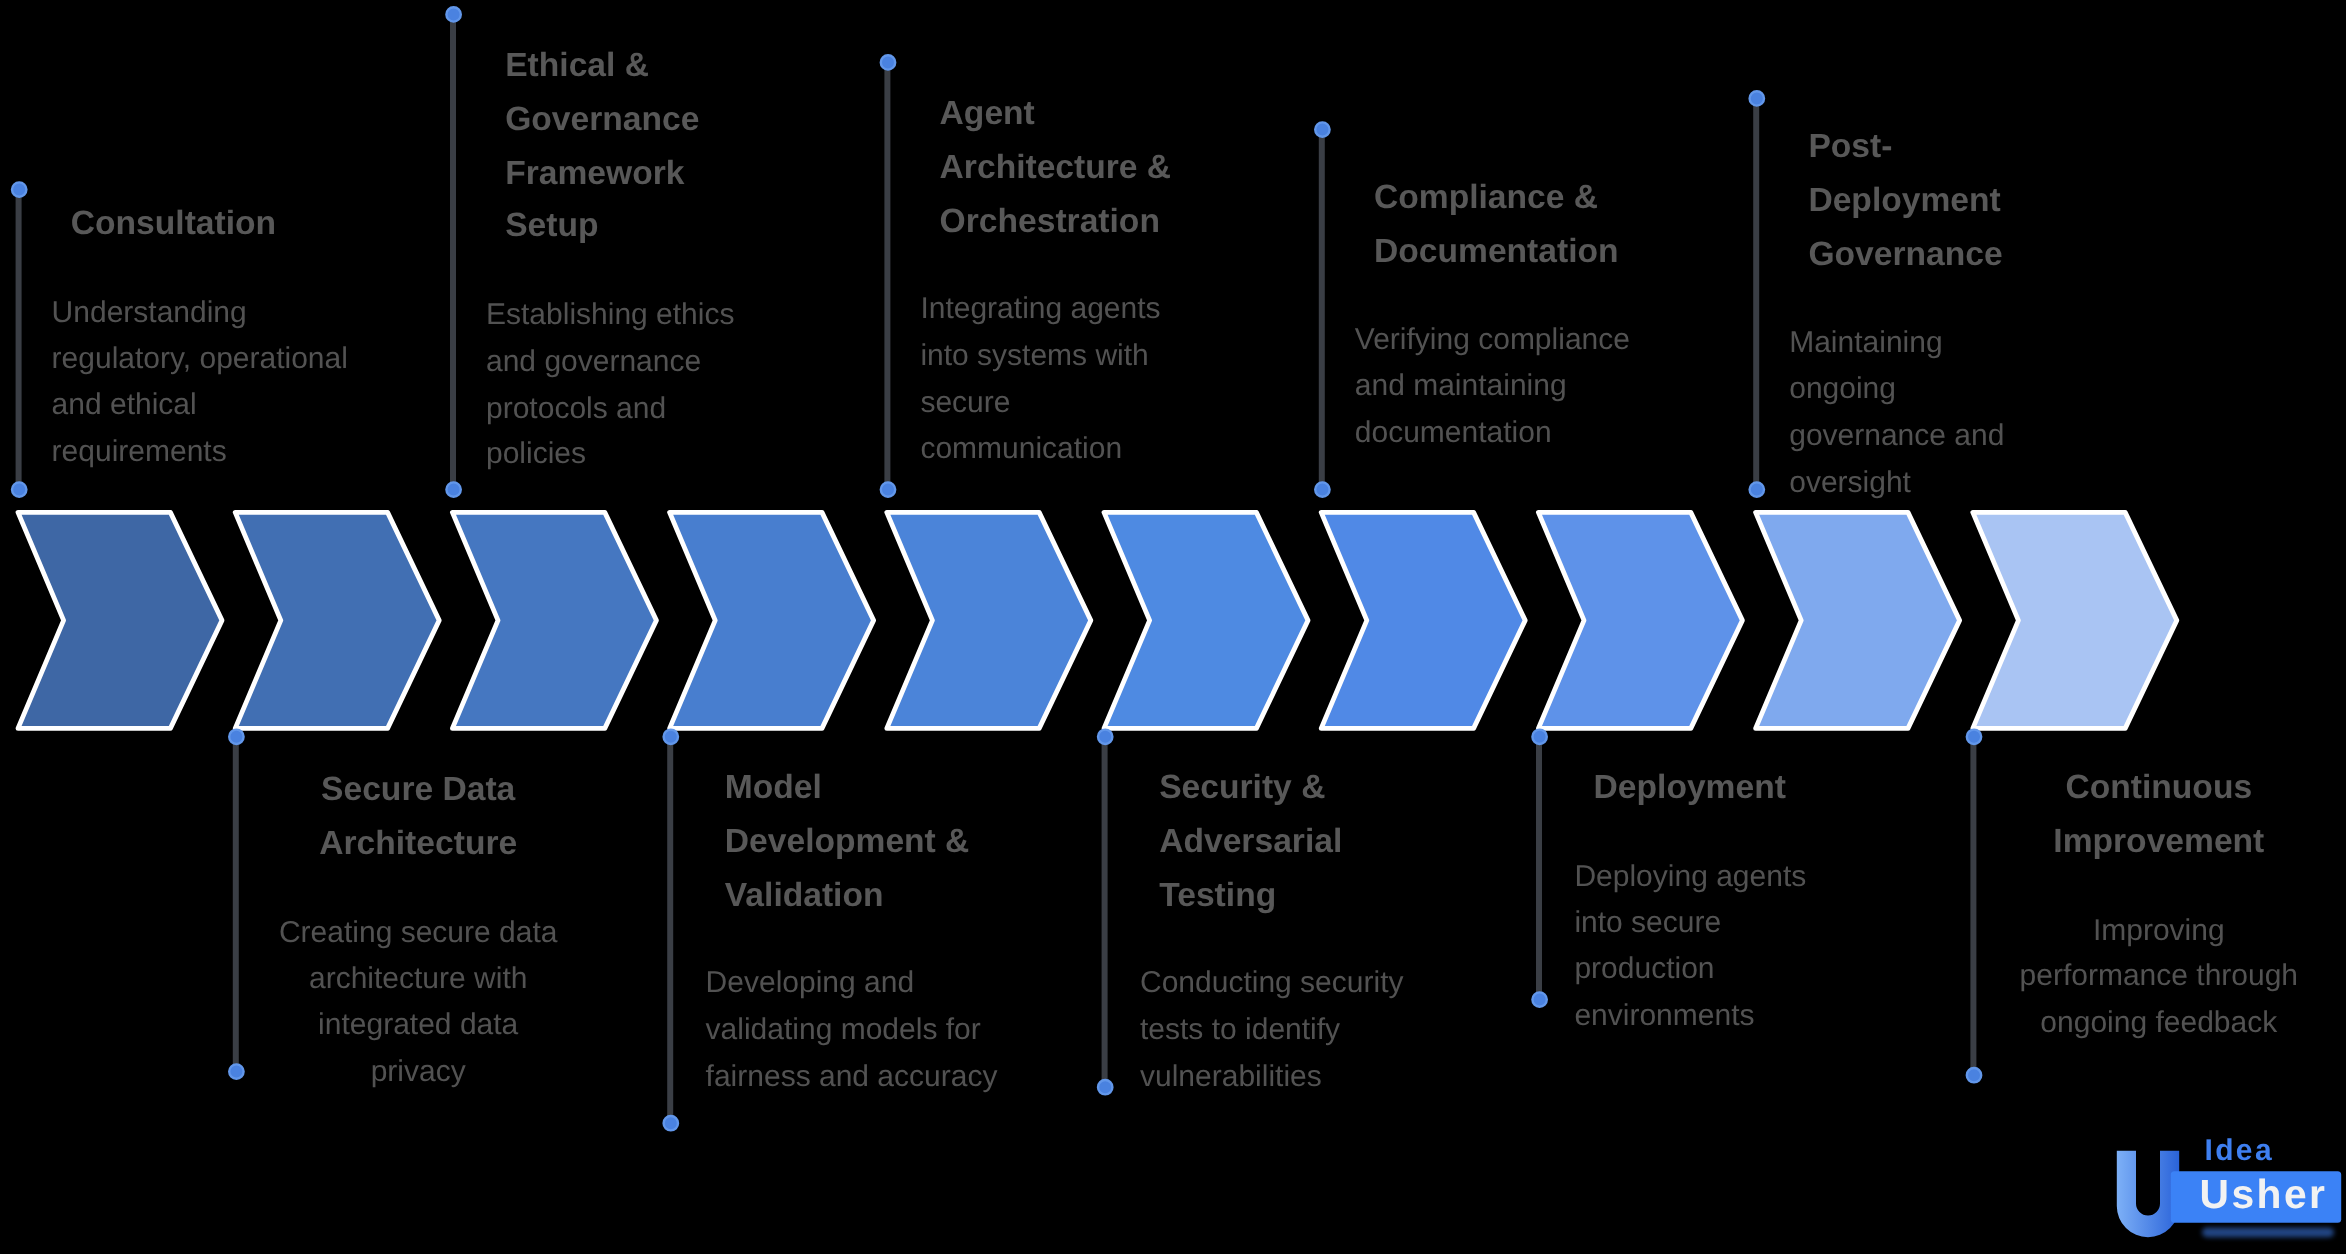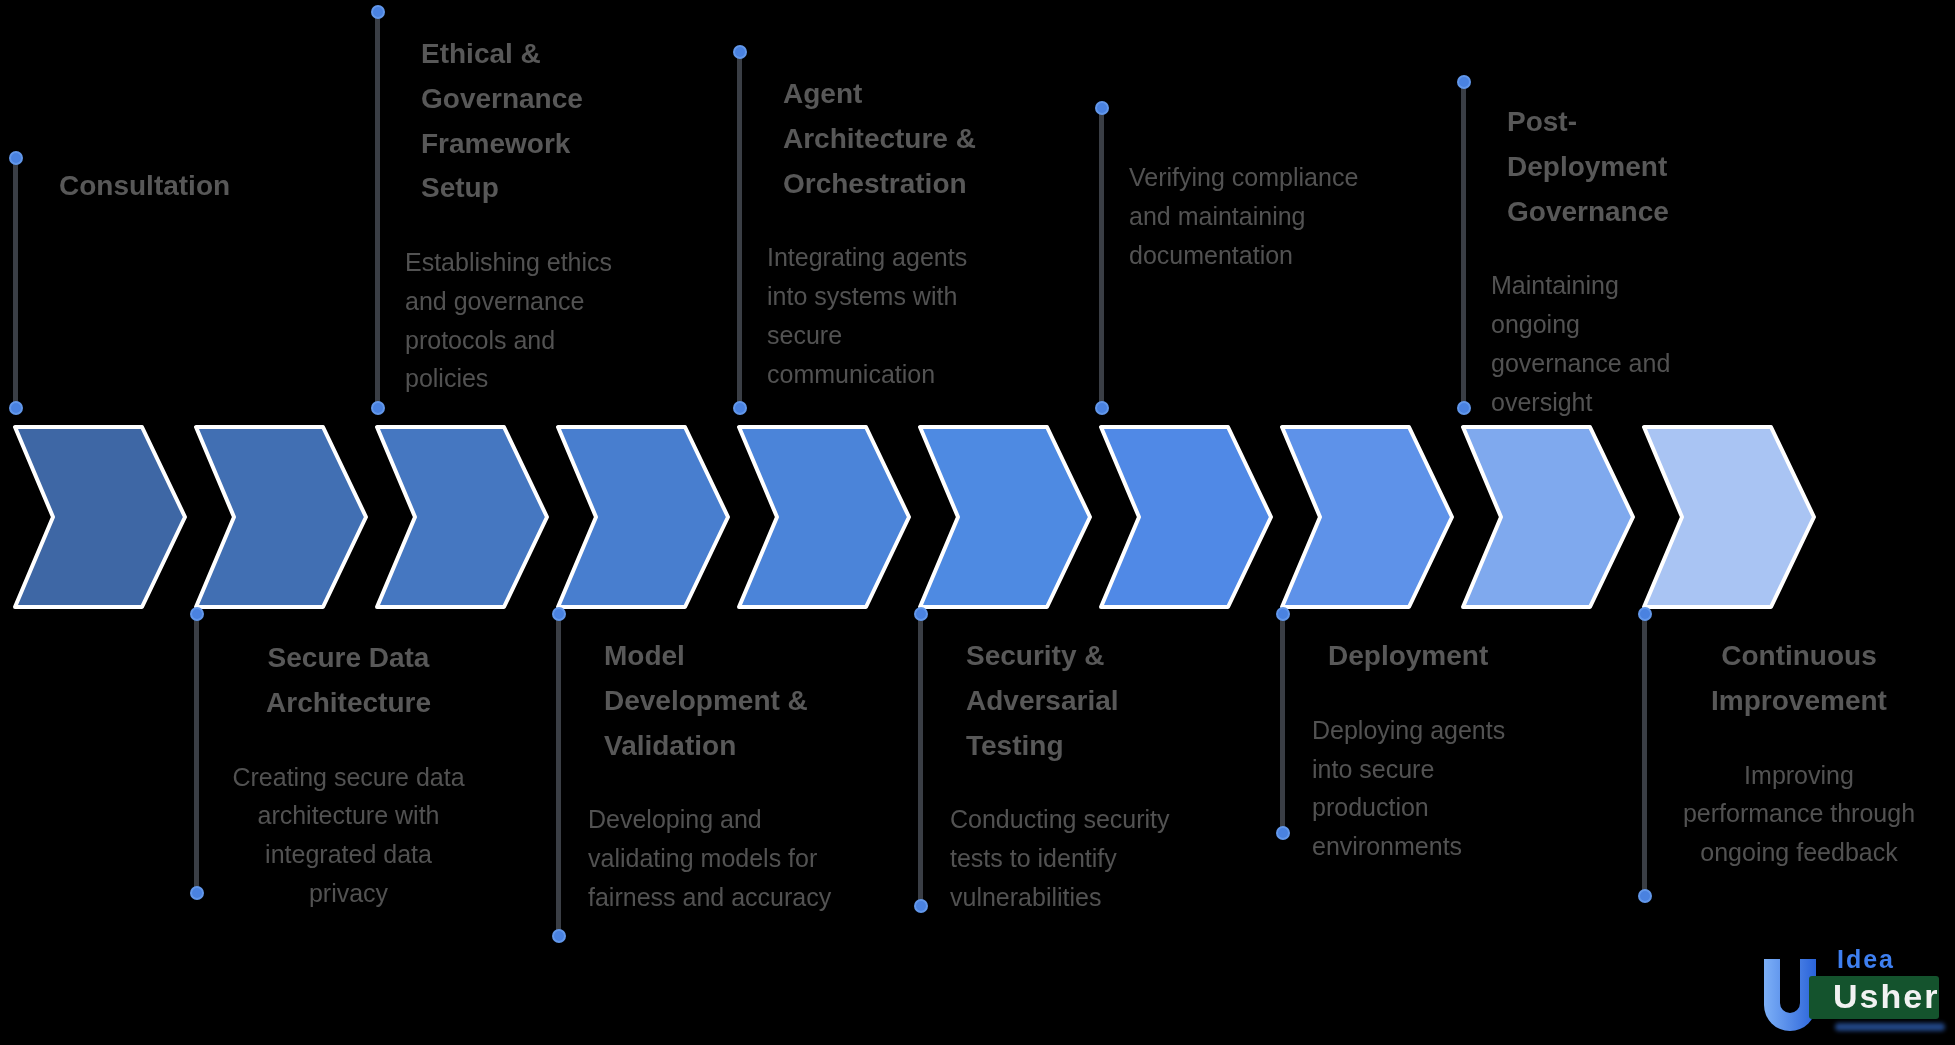--- a/index.html
+++ b/index.html
@@ -76,26 +76,26 @@
   .logo-idea{
     color:#3e7ff0;
     font-weight:bold;
     font-size:25px;
     letter-spacing:2px;
     margin-left:28px;
     filter:blur(0.6px);
   }
   .logo-usher{
     margin-top:2px;
-    background:#14532d;
+    background:#3b82f6;
     color:#f2f2f2;
     font-weight:bold;
     font-size:34px;
     letter-spacing:2px;
-    padding:1px 0 3px 24px;
+    padding:1px 12px 3px 24px;
     border-radius:3px;
     filter:blur(0.4px);
   }
   .logo-tagline-bar{
     margin:4px 0 0 26px;
     width:110px;
     height:8px;
     border-radius:4px;
     background:#3e7ff0;
     opacity:0.55;
@@ -140,20 +140,21 @@
       </svg>
     </div>
 
   <div id="phases">
       <div class="phase">
     <div class="connector-line" style="left: 13px; top: 158px; height: 250px;"></div>
     <div class="connector-dot dot-a" style="left: 8.5px; top: 151px;"></div>
     <div class="connector-dot dot-b" style="left: 8.5px; top: 401px;"></div>
     <div class="phase-text" style="left: 43px; top: 148px; width: 255px;">
       <h3 class="phase-title">Consultation</h3>
+      <p class="phase-desc">Understanding regulatory, operational and ethical requirements</p>
     </div>
   </div>
       <div class="phase">
     <div class="connector-line" style="left: 194px; top: 614px; height: 279px;"></div>
     <div class="connector-dot dot-a" style="left: 189.5px; top: 607px;"></div>
     <div class="connector-dot dot-b" style="left: 189.5px; top: 886px;"></div>
     <div class="phase-text" style="left: 226px; top: 620px; width: 245px; text-align: center;">
       <h3 class="phase-title">Secure Data Architecture</h3>
       <p class="phase-desc">Creating secure data architecture with integrated data privacy</p>
     </div>
@@ -192,20 +193,21 @@
     <div class="phase-text" style="left: 950px; top: 618px; width: 250px;">
       <h3 class="phase-title">Security &amp; Adversarial Testing</h3>
       <p class="phase-desc">Conducting security tests to identify vulnerabilities</p>
     </div>
   </div>
       <div class="phase">
     <div class="connector-line" style="left: 1099px; top: 108px; height: 300px;"></div>
     <div class="connector-dot dot-a" style="left: 1094.5px; top: 101px;"></div>
     <div class="connector-dot dot-b" style="left: 1094.5px; top: 401px;"></div>
     <div class="phase-text" style="left: 1129px; top: 126px; width: 270px;">
+      <h3 class="phase-title">Compliance &amp; Documentation</h3>
       <p class="phase-desc">Verifying compliance and maintaining documentation</p>
     </div>
   </div>
       <div class="phase">
     <div class="connector-line" style="left: 1280px; top: 614px; height: 219px;"></div>
     <div class="connector-dot dot-a" style="left: 1275.5px; top: 607px;"></div>
     <div class="connector-dot dot-b" style="left: 1275.5px; top: 826px;"></div>
     <div class="phase-text" style="left: 1312px; top: 618px; width: 235px;">
       <h3 class="phase-title">Deployment</h3>
       <p class="phase-desc">Deploying agents into secure production environments</p>

